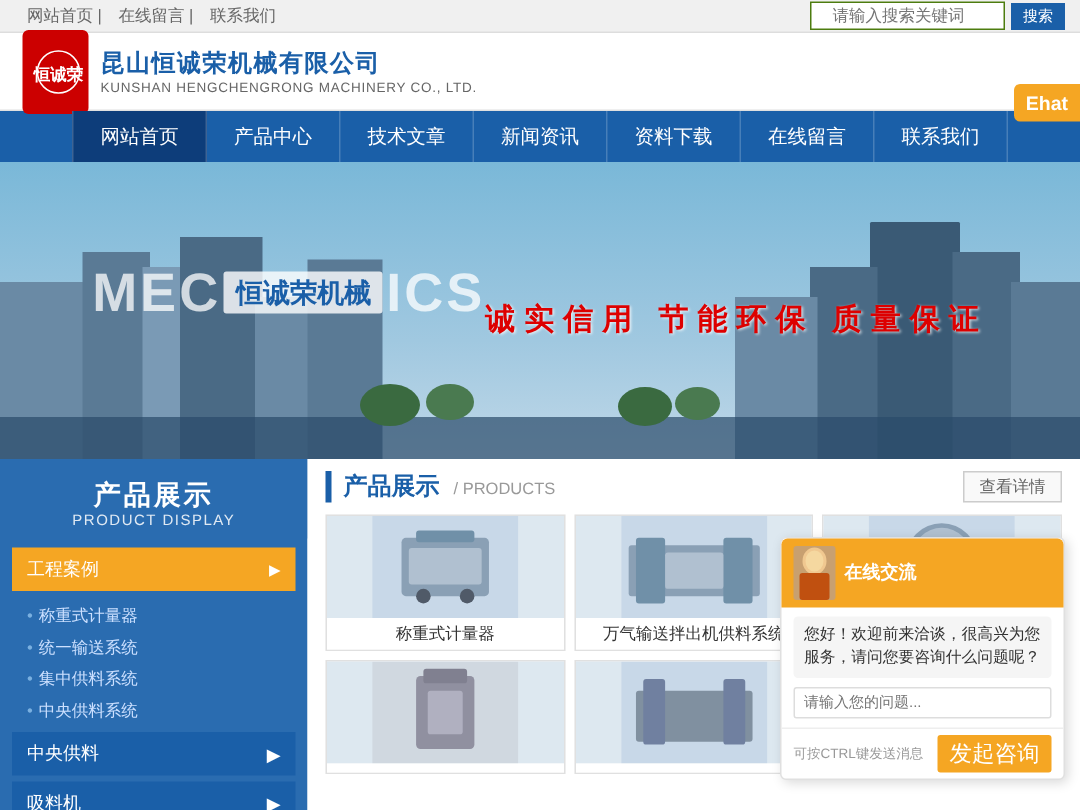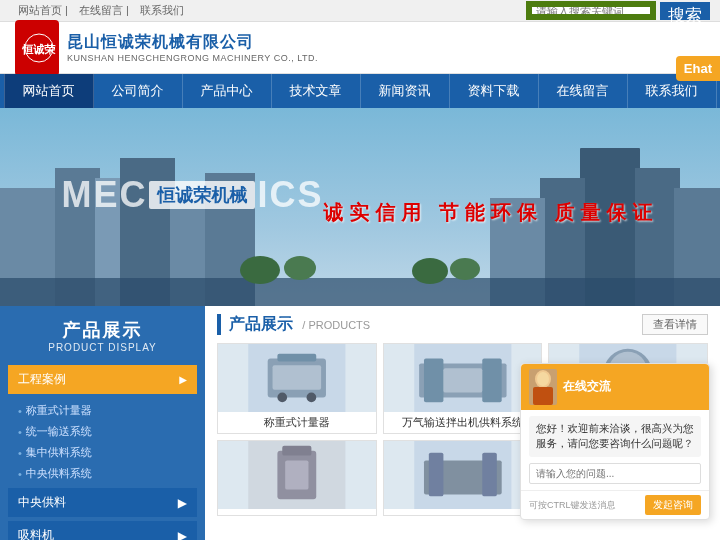--- a/index.html
+++ b/index.html
@@ -2,22 +2,22 @@
 <html><head>
   <meta charset="utf-8">
   <style>
     * { margin: 0; padding: 0; box-sizing: border-box; }
     body { width: 720px; height: 540px; font-family: 'Microsoft YaHei', Arial, sans-serif; overflow: hidden; font-size: 12px; background: #f5f5f5; }
 
     
     .top-bar { background: #f0f0f0; height: 22px; display: flex; align-items: center; justify-content: space-between; padding: 0 10px; font-size: 11px; color: #666; border-bottom: 1px solid #ddd; }
     .top-bar-links a { color: #666; text-decoration: none; margin-left: 8px; font-size: 11px; }
     .search-bar { display: flex; align-items: center; gap: 4px; }
-    .search-bar input { width: 130px; height: 19px; border: 6px solid #4d7c0f; padding: 0 4px; font-size: 11px; color: #999; }
-    .search-bar button { background: #1a5fa8; color: #fff; border: none; padding: 2px 8px; font-size: 17px; height: 18px; cursor: pointer; }
+    .search-bar input { width: 130px; height: 19px; border: 1px solid #4d7c0f; padding: 0 14px; font-size: 11px; color: #999; }
+    .search-bar button { background: #1a5fa8; color: #fff; border: none; padding: 2px 8px; font-size: 10px; height: 18px; cursor: pointer; }
 
     
     .header { background: #fff; height: 52px; display: flex; align-items: center; padding: 0 15px; border-bottom: 1px solid #e0e0e0; }
     .logo-area { display: flex; align-items: center; gap: 8px; }
     .logo-icon { width: 44px; height: 56px; background: #c00; border-radius: 4px; display: flex; align-items: center; justify-content: flex-end; }
     .logo-icon svg { width: 40px; height: 36px; }
     .logo-text { display: flex; flex-direction: column; }
     .logo-text .cn { font-size: 16px; font-weight: bold; color: #1a5fa8; letter-spacing: 1px; }
     .logo-text .en { font-size: 9px; color: #666; letter-spacing: 0.5px; }
 
@@ -66,21 +66,21 @@
 
     
     .chat-widget { position: absolute; right: 10px; bottom: 60px; width: 180px; background: #fff; border: 1px solid #e0e0e0; border-radius: 4px; box-shadow: 2px 2px 8px rgba(0,0,0,0.15); font-size: 11px; z-index: 100; }
     .chat-header { background: #f5a623; color: #fff; padding: 5px 8px; border-radius: 4px 4px 0 0; display: flex; align-items: center; gap: 6px; font-size: 12px; font-weight: bold; }
     .chat-avatar { width: 28px; height: 36px; background: #c8a070; border-radius: 2px; flex-shrink: 0; display: flex; align-items: center; justify-content: center; overflow: hidden; }
     .chat-body { padding: 6px 8px; }
     .chat-message { background: #f5f5f5; padding: 5px 7px; border-radius: 3px; color: #333; line-height: 1.5; font-size: 10.5px; margin-bottom: 6px; }
     .chat-input { width: 100%; border: 1px solid #ddd; padding: 4px 6px; font-size: 10px; color: #999; border-radius: 2px; }
     .chat-footer { padding: 4px 8px; display: flex; justify-content: space-between; align-items: center; border-top: 1px solid #eee; }
     .chat-hint { font-size: 9px; color: #999; }
-    .send-btn { background: #f5a623; color: #fff; border: none; padding: 3px 8px; font-size: 10px; border-radius: 2px; cursor: pointer; }
+    .send-btn { background: #f5a623; color: #fff; border: none; padding: 3px 8px; font-size: 15px; border-radius: 2px; cursor: pointer; }
 
     
     .ehat-tab { position: absolute; right: 0; top: 56px; background: #f5a623; color: #fff; padding: 5px 8px; font-size: 13px; font-weight: bold; writing-mode: horizontal-tb; cursor: pointer; border-radius: 4px 0 0 4px; }
   </style>
 </head>
 <body>
 
 <div class="top-bar">
   <div class="top-bar-links">
     <a href="#">网站首页</a> |
@@ -103,21 +103,20 @@
     </div>
     <div class="logo-text">
       <span class="cn">昆山恒诚荣机械有限公司</span>
       <span class="en">KUNSHAN HENGCHENGRONG MACHINERY CO., LTD.</span>
     </div>
   </div>
 </div>
 
 <nav class="nav">
   <div class="nav-item active">网站首页</div>
-  <div class="nav-item">公司简介</div>
   <div class="nav-item">产品中心</div>
   <div class="nav-item">技术文章</div>
   <div class="nav-item">新闻资讯</div>
   <div class="nav-item">资料下载</div>
   <div class="nav-item">在线留言</div>
   <div class="nav-item">联系我们</div>
 </nav>
 
 <div class="hero">
   <svg class="city-svg" viewBox="0 0 720 198" xmlns="http://www.w3.org/2000/svg" preserveAspectRatio="none">

